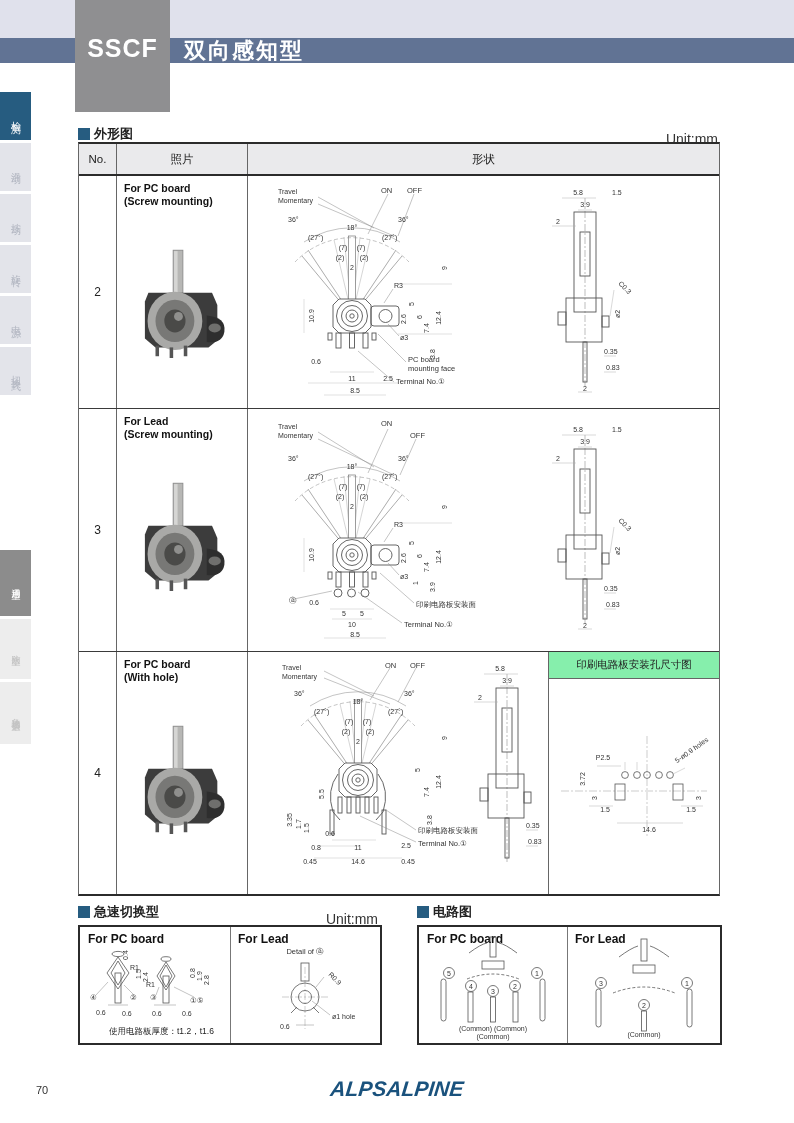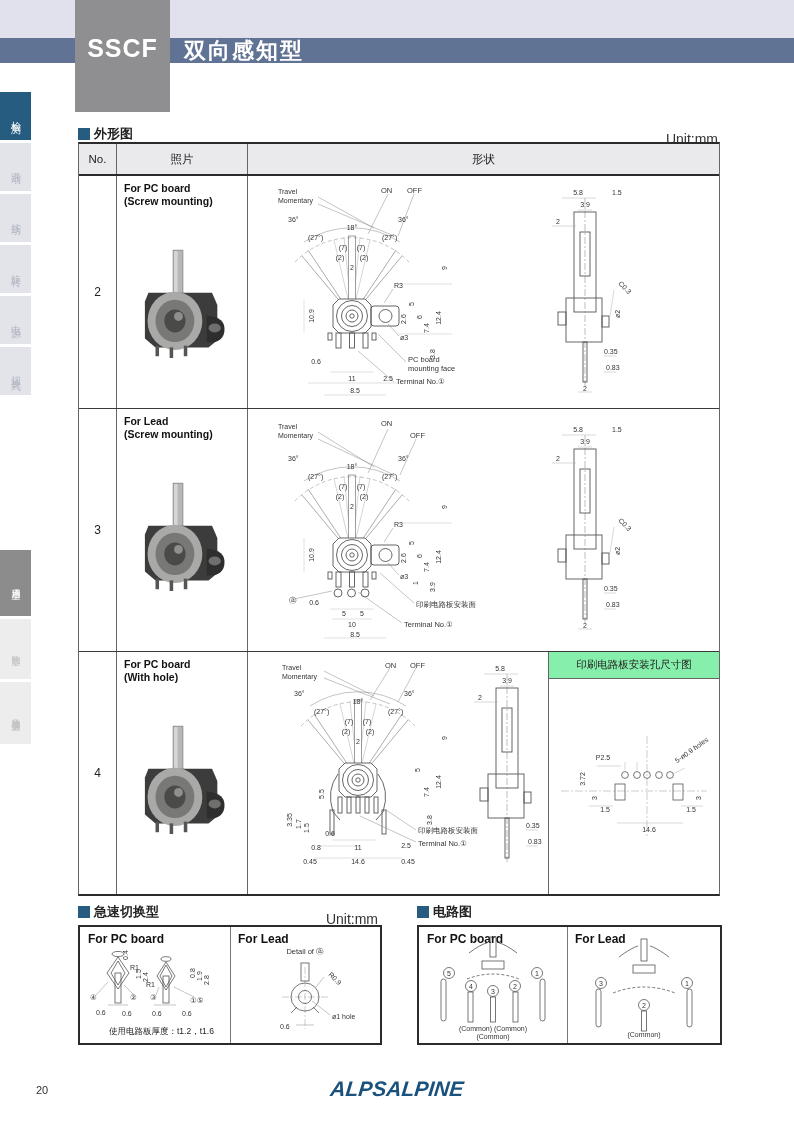--- a/index.html
+++ b/index.html
@@ -499,16 +499,16 @@
           <rect x="72.5" y="80" width="5" height="20"></rect>
         </g>
         <text x="32" y="54.5" text-anchor="middle">3</text>
         <text x="118" y="54.5" text-anchor="middle">1</text>
         <text x="75" y="76.5" text-anchor="middle">2</text>
         <text x="75" y="106" text-anchor="middle">(Common)</text>
       </svg>
     </div>
   </div>
 
-  <div class="abs pgnum">20</div>
+  <div class="abs pgnum">70</div>
   <div class="abs logo">ALPSALPINE</div>
 
 </div>
 
 </body></html>

